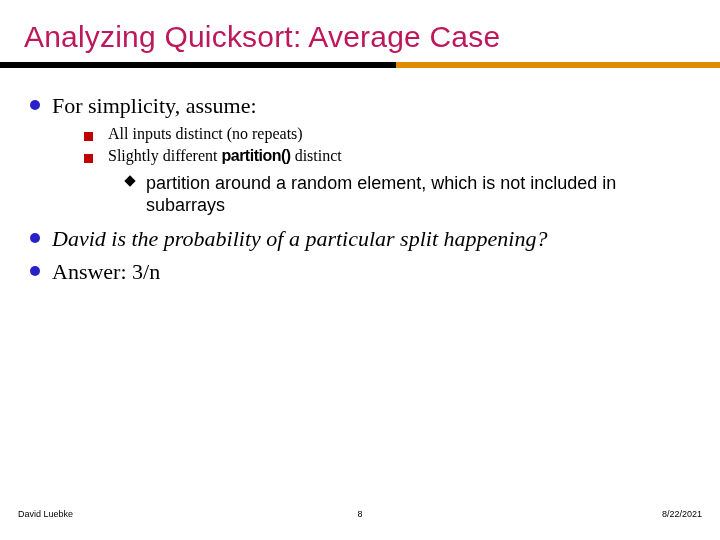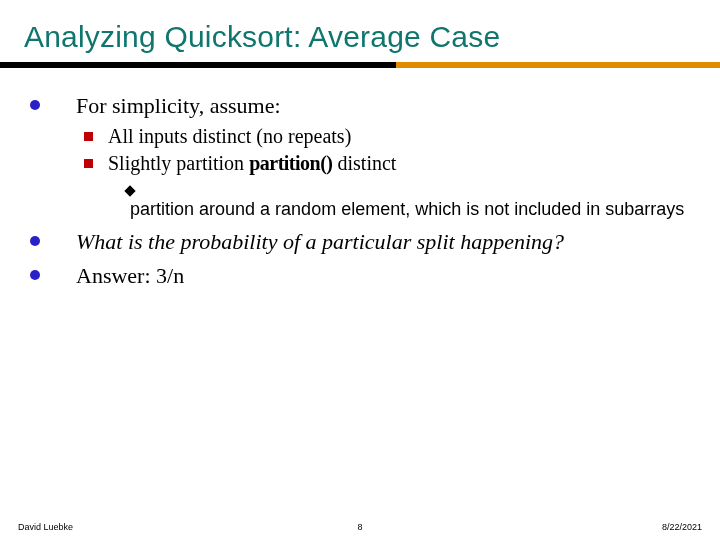--- a/index.html
+++ b/index.html
@@ -12,77 +12,76 @@
     position: relative;
     overflow: hidden;
   }
   .title-wrap {
     padding: 20px 24px 8px 24px;
   }
   .title {
     font-family: Arial, Helvetica, sans-serif;
     font-size: 30px;
     font-weight: 400;
-    color: #0f766e;
+    color: #be185d;
     letter-spacing: 0.2px;
   }
   .rule {
     height: 6px;
     width: 100%;
     display: flex;
   }
   .rule .black { background: #000; flex: 0 0 55%; height: 100%; }
   .rule .orange { background: #e08a00; flex: 1; height: 100%; }
   .content {
     padding: 18px 30px 0 30px;
     font-size: 22px;
     line-height: 1.25;
   }
-  .lvl1 { margin: 6px 0 4px 0; display: flex; gap: 24px; }
+  .lvl1 { margin: 6px 0 4px 0; display: flex; }
   .lvl1 .bullet {
     flex: 0 0 18px;
     display: flex; align-items: flex-start; padding-top: 8px;
   }
   .lvl1 .bullet .dot {
     width: 10px; height: 10px; border-radius: 50%; background: #2920c9;
   }
   .lvl1 .text { flex: 1; padding-left: 4px; }
   .italic { font-style: italic; }
   .lvl2-wrap { margin-left: 54px; }
-  .lvl2 { display: flex; margin: 2px 0; font-size: 20px; }
+  .lvl2 { display: flex; margin: 2px 0; font-size: 16px; }
   .lvl2 .bullet {
     flex: 0 0 18px; display: flex; align-items: flex-start; padding-top: 8px;
   }
   .lvl2 .bullet .sq {
     width: 9px; height: 9px; background: #c00000;
   }
   .lvl2 .text { flex: 1; padding-left: 6px; }
   .mono {
-    font-family: Liberation Serif, serif;
+    font-family: Liberation Sans, sans-serif;
     font-weight: bold;
     letter-spacing: -0.5px;
   }
   .lvl3-wrap { margin-left: 96px; margin-top: 6px; margin-bottom: 6px; }
   .lvl3 {
     display: flex; margin: 2px 0;
     font-family: Arial, Helvetica, sans-serif;
     font-size: 18px;
     line-height: 1.25;
-    flex-direction: column;
   }
   .lvl3 .bullet {
     flex: 0 0 16px; display: flex; align-items: flex-start; padding-top: 5px;
   }
   .lvl3 .bullet .dia {
     width: 8px; height: 8px; background: #000; transform: rotate(45deg);
   }
   .lvl3 .text { flex: 1; padding-left: 4px; }
   .footer {
     position: absolute;
-    left: 0; right: 0; bottom: 8px;
+    left: 0; right: 0; bottom: 21px;
     display: flex;
     justify-content: space-between;
     align-items: flex-end;
     padding: 0 18px;
     font-family: Arial, Helvetica, sans-serif;
     font-size: 9px;
     color: #000;
   }
   .footer .center { position: absolute; left: 50%; transform: translateX(-50%); }
 </style>
@@ -111,39 +110,39 @@
       <div class="bullet">
           <div class="sq"></div>
         </div>
       <div class="text">All inputs distinct (no repeats)</div>
     </div>
     <div class="lvl2">
       <div class="bullet">
           <div class="sq"></div>
         </div>
       <div class="text">
-        <span>Slightly partition </span><span class="mono">partition()</span><span>  distinct</span>
+        <span>Slightly different </span><span class="mono">partition()</span><span>  distinct</span>
       </div>
     </div>
   </div>
 
   <div class="lvl3-wrap">
     <div class="lvl3">
       <div class="bullet">
           <div class="dia"></div>
         </div>
       <div class="text">partition around a random element, which is not included in subarrays</div>
     </div>
   </div>
 
   <div class="lvl1" style="margin-top:8px;">
     <div class="bullet">
         <div class="dot"></div>
       </div>
-    <div class="text italic">What is the probability of a particular split happening?</div>
+    <div class="text italic">David is the probability of a particular split happening?</div>
   </div>
 
   <div class="lvl1">
     <div class="bullet">
         <div class="dot"></div>
       </div>
     <div class="text">Answer: 3/n</div>
   </div>
 
 </div>

